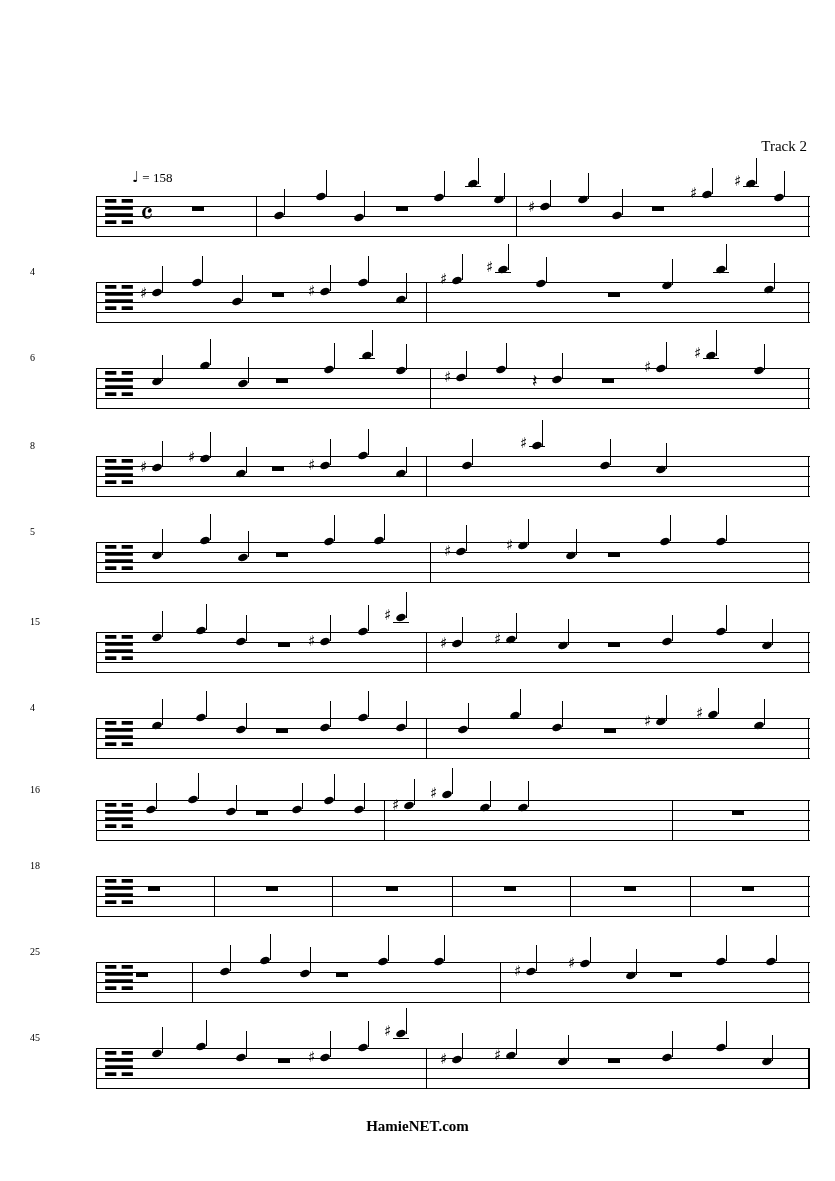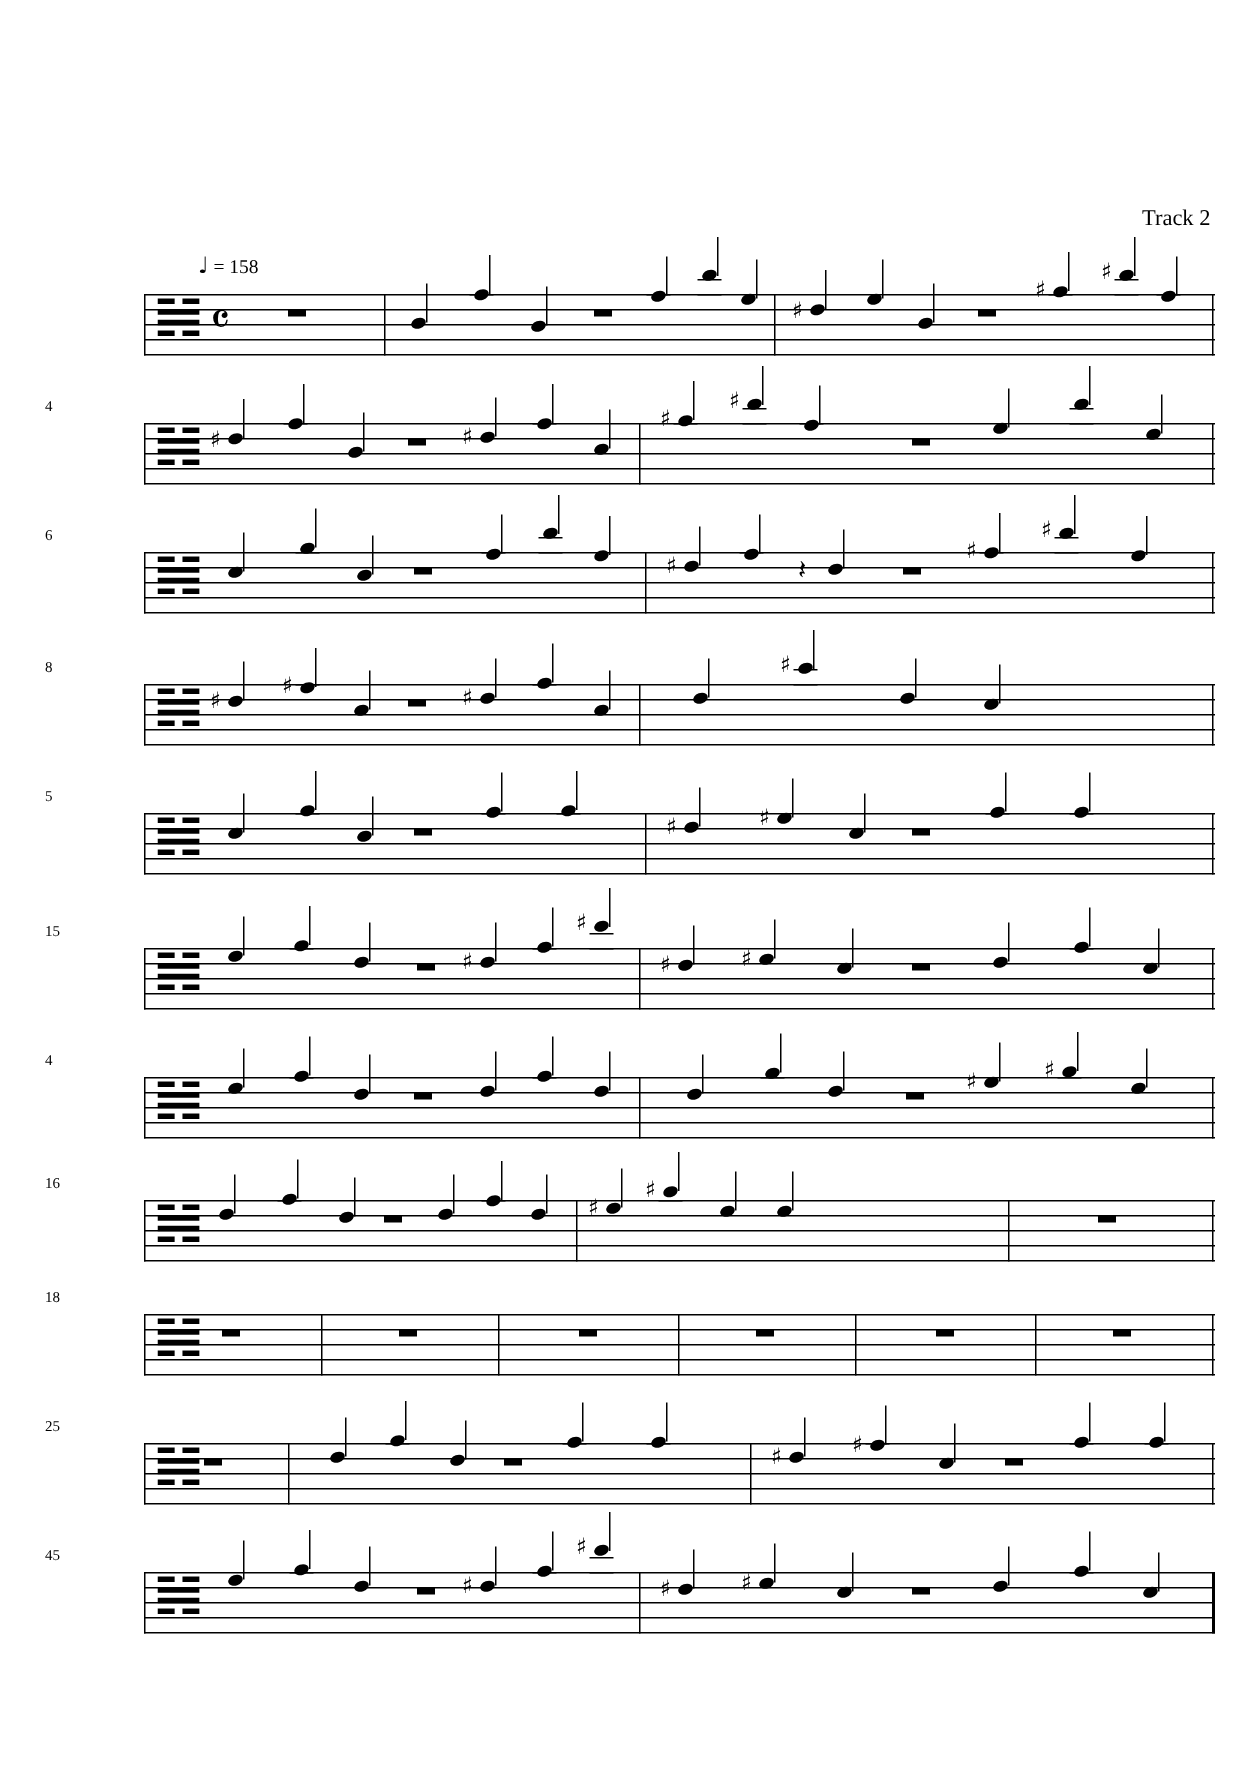--- a/index.html
+++ b/index.html
@@ -693,13 +693,14 @@
     <div class="rest-whole" style="left:512px; top:10px;"></div>
     <div class="note" style="left:566px; top:6px;"></div>
     <div class="stem" style="left:576px; top:-17px;"></div>
     <div class="note" style="left:620px; top:-4px;"></div>
     <div class="ledger" style="left:617px; top:0px;"></div>
     <div class="stem" style="left:630px; top:-27px;"></div>
     <div class="note" style="left:666px; top:10px;"></div>
     <div class="stem" style="left:676px; top:-13px;"></div>
   </div>
 
+  <div class="footer">HamieNET.com</div>
 </div>
 
 </body></html>

